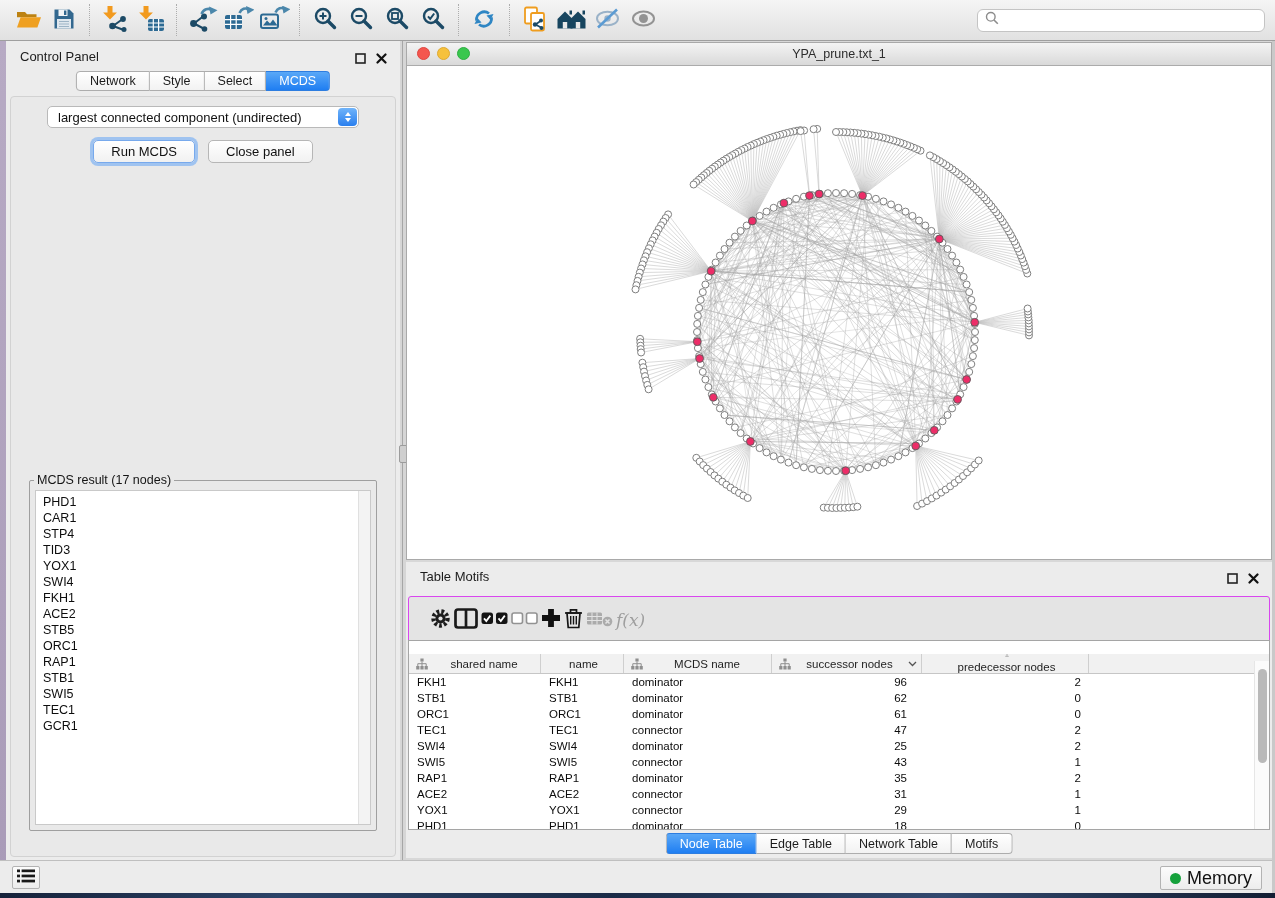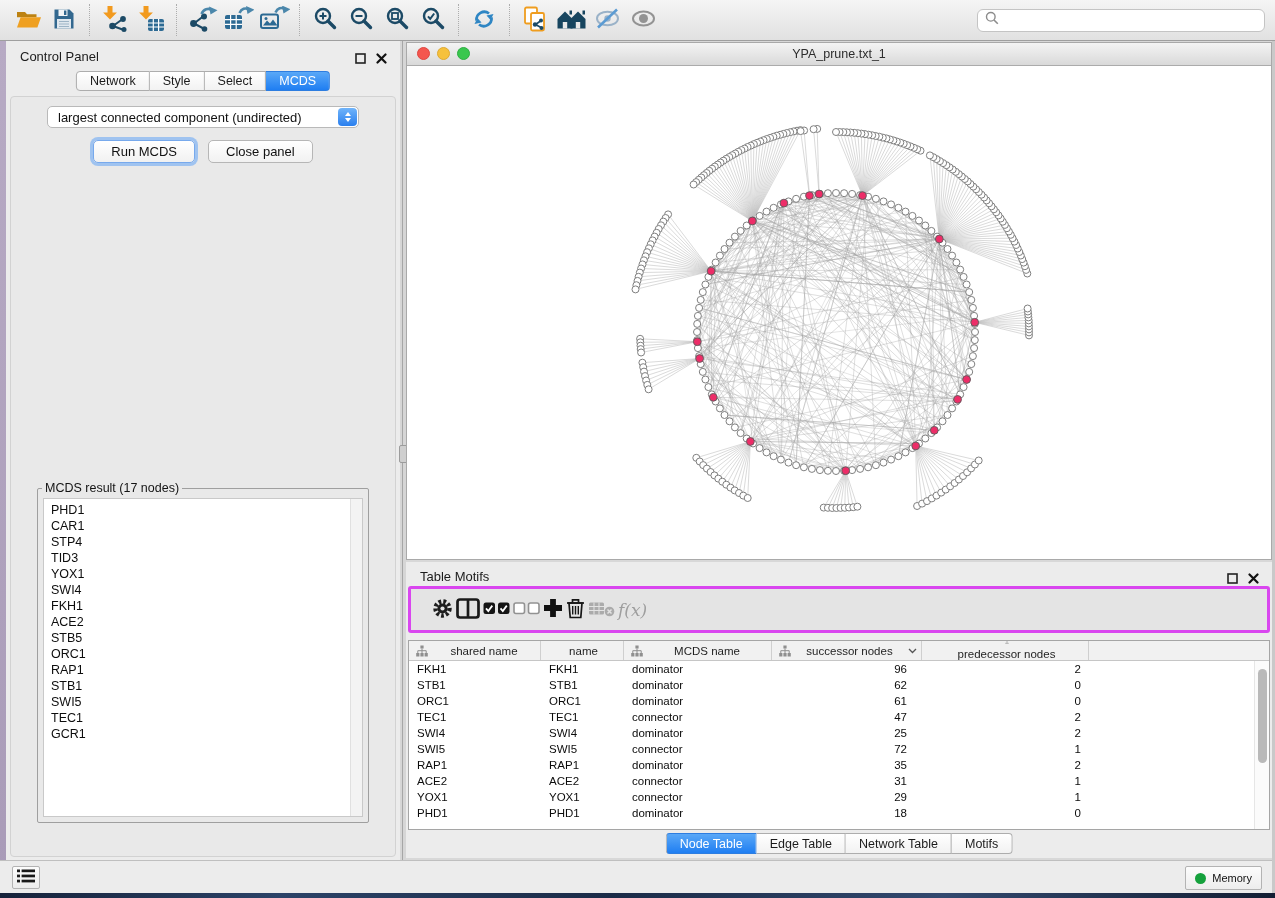--- a/index.html
+++ b/index.html
@@ -27,56 +27,56 @@
   .cp-body{position:absolute;top:55px;left:4px;right:4px;bottom:3px;background:#e9e9e9;border:1px solid #d2d2d2;border-radius:4px;}
   .opt-label{margin-top:19px;text-align:center;font-size:13px;color:#151515;}
   .dropdown{margin:9px auto 0;width:312px;height:22px;background:#fff;border:1px solid #b9b9b9;border-radius:5px;display:flex;align-items:center;box-sizing:border-box;padding-left:10px;font-size:13px;color:#111;}
   .dropdown .dd-label{flex:1;white-space:nowrap;overflow:hidden;}
   .stepper{width:19px;height:18px;border-radius:4px;background:linear-gradient(#70b4fa,#2a7fee);display:flex;flex-direction:column;align-items:center;justify-content:center;gap:2px;margin-right:1px;}
   .arr-up{width:0;height:0;border-left:3.5px solid transparent;border-right:3.5px solid transparent;border-bottom:4.5px solid #fff;}
   .arr-dn{width:0;height:0;border-left:3.5px solid transparent;border-right:3.5px solid transparent;border-top:4.5px solid #fff;}
   .btn-row{margin-top:12px;display:flex;justify-content:center;gap:13px;}
   .btn{height:23px;padding:0 17px;font-size:13px;color:#111;background:linear-gradient(#ffffff,#f1f1f1);border:1px solid #b6b6b6;border-radius:5px;cursor:default;font-family:"Liberation Sans",sans-serif;}
   .btn-focus{box-shadow:0 0 0 3px rgba(110,170,245,.6);border-color:#77a9ec;}
-  .groupbox{position:absolute;left:10px;right:10px;top:368px;bottom:17px;border:1px solid #9f9f9f;border-radius:2px;margin:16px;padding:2px;}
+  .groupbox{position:absolute;left:10px;right:10px;top:368px;bottom:17px;border:1px solid #9f9f9f;border-radius:2px;margin:8px;padding:2px;}
   .groupbox legend{font-size:12.5px;color:#141414;padding:0 3px;margin-left:2px;}
   .result-list{position:absolute;left:3px;right:3px;top:1px;bottom:3px;background:#fff;border:1px solid #c9c9c9;overflow:hidden;padding:3px 0 0 7px;font-size:12.5px;line-height:16px;color:#0d0d0d;}
   .list-scroll{position:absolute;right:4px;top:2px;bottom:4px;width:11px;background:#f3f3f3;border-left:1px solid #e0e0e0;}
   
   .mid-gap{position:absolute;left:400px;top:41px;width:6px;bottom:38px;background:#d6d6d6;}
   .splitter-line{position:absolute;left:2px;top:0;bottom:0;width:1px;background:#a6a6a6;}
   .grip{position:absolute;left:-3px;top:404px;width:7px;height:16px;background:#cfcfcf;border:1px solid #9c9c9c;border-radius:2px;}
   
   .network-window{position:absolute;left:406px;top:42px;width:866px;height:518px;border:1px solid #a9a9a9;box-sizing:border-box;background:#4c1d95;}
   .nw-titlebar{position:absolute;top:0;left:0;right:0;height:22px;background:linear-gradient(#f4f4f4,#d9d9d9);border-bottom:1px solid #ababab;text-align:center;font-size:12.5px;line-height:22px;color:#2d2d2d;}
   .tl{position:absolute;top:4px;width:13px;height:13px;border-radius:50%;box-sizing:border-box;}
   .tl-red{left:10px;background:#f4564e;border:1px solid #df4640;}
   .tl-yellow{left:30px;background:#f6c13c;border:1px solid #dfa932;}
   .tl-green{left:50px;background:#39c74e;border:1px solid #2fae43;}
   .nw-canvas{position:absolute;top:23px;left:0;right:0;bottom:0;background:#fff;overflow:hidden;}
   
   .table-panel{position:absolute;left:406px;top:562px;width:866px;height:296px;background:#ececec;}
   .tp-title{position:absolute;top:7px;left:14px;font-size:13px;color:#1c1c1c;}
-  .tp-toolbar{position:absolute;top:24px;left:2px;right:2px;height:47px;background:#e4e4e4;border:3px solid #d946ef;border-radius:3px;display:flex;align-items:center;gap:3px;padding-left:21px;box-sizing:border-box;}
+  .tp-toolbar{position:absolute;top:34px;left:2px;right:2px;height:47px;background:#e4e4e4;border:1px solid #d946ef;border-radius:3px;display:flex;align-items:center;gap:3px;padding-left:21px;box-sizing:border-box;}
   .tp-ico{display:flex;align-items:center;justify-content:center;background:none;border:none;padding:0;cursor:default;}
   .fx{font-family:"DejaVu Serif",serif;font-style:italic;color:#9e9e9e;font-size:17px;}
   .tp-table{position:absolute;top:78px;left:2px;right:2px;bottom:28px;background:#fff;border:1px solid #a5a5a5;box-sizing:border-box;overflow:hidden;}
-  .thead{display:flex;height:19px;background:#f1f1f1;border-bottom:1px solid #c6c6c6;font-size:11.5px;color:#1f1f1f;}
+  .thead{display:flex;height:19px;background:#f1f1f1;border-bottom:1px solid #c6c6c6;font-size:11.5px;color:#1f1f1f;margin-top:13px;}
   .th{display:flex;align-items:center;padding:0 4px 0 7px;border-right:1px solid #cfcfcf;box-sizing:border-box;gap:4px;}
   .th .lbl{flex:1;text-align:center;white-space:nowrap;}
   .th-fill{flex:1;border-right:none;}
   .tr{display:flex;height:16px;align-items:center;font-size:11.5px;color:#0c0c0c;}
   .td{box-sizing:border-box;white-space:nowrap;overflow:hidden;}
   .vscroll{position:absolute;top:20px;right:0;width:14px;bottom:0;background:#fbfbfb;border-left:1px solid #e6e6e6;}
   .vthumb{position:absolute;top:8px;left:2.5px;width:9px;height:94px;background:#b9b9b9;border-radius:5px;}
   .tp-tabs{position:absolute;bottom:4px;left:50%;transform:translateX(-50%);display:flex;height:21px;}
   
   .statusbar{position:absolute;left:0;right:3px;top:860px;height:33px;background:#ececec;border-top:1px solid #bfbfbf;box-sizing:border-box;}
   .sb-btn{position:absolute;left:12px;top:5px;width:28px;height:23px;display:flex;align-items:center;justify-content:center;background:linear-gradient(#fdfdfd,#ececec);border:1px solid #b3b3b3;border-radius:2px;padding:0;}
-  .mem-btn{position:absolute;right:10px;top:5px;height:24px;display:flex;align-items:center;gap:6px;padding:0 9px;font-size:11px;color:#111;background:linear-gradient(#fcfcfc,#ededed);border:1px solid #b3b3b3;border-radius:2px;font-family:"Liberation Sans",sans-serif;}
+  .mem-btn{position:absolute;right:10px;top:5px;height:24px;display:flex;align-items:center;gap:6px;padding:0 9px;font-size:18px;color:#111;background:linear-gradient(#fcfcfc,#ededed);border:1px solid #b3b3b3;border-radius:2px;font-family:"Liberation Sans",sans-serif;}
   .mem-dot{width:11px;height:11px;border-radius:50%;background:#15a13c;}
 </style>
 </head>
 <body>
 
 <div class="app">
 
   <div class="toolbar">
     <button class="tbtn">
         <span><svg width="27" height="22" viewBox="0 0 27 22">
@@ -1288,21 +1288,21 @@
             <div class="td" style="width: 132px; text-align: left; padding: 0px 0px 0px 8px;">SWI4</div>
             <div class="td" style="width: 83px; text-align: left; padding: 0px 0px 0px 8px;">SWI4</div>
             <div class="td" style="width: 148px; text-align: left; padding: 0px 0px 0px 8px;">dominator</div>
             <div class="td" style="width: 150px; text-align: right; padding: 0px 15px 0px 0px;">25</div>
             <div class="td" style="width: 167px; text-align: right; padding: 0px 8px 0px 0px;">2</div>
           </div>
           <div class="tr">
             <div class="td" style="width: 132px; text-align: left; padding: 0px 0px 0px 8px;">SWI5</div>
             <div class="td" style="width: 83px; text-align: left; padding: 0px 0px 0px 8px;">SWI5</div>
             <div class="td" style="width: 148px; text-align: left; padding: 0px 0px 0px 8px;">connector</div>
-            <div class="td" style="width: 150px; text-align: right; padding: 0px 15px 0px 0px;">72</div>
+            <div class="td" style="width: 150px; text-align: right; padding: 0px 15px 0px 0px;">43</div>
             <div class="td" style="width: 167px; text-align: right; padding: 0px 8px 0px 0px;">1</div>
           </div>
           <div class="tr">
             <div class="td" style="width: 132px; text-align: left; padding: 0px 0px 0px 8px;">RAP1</div>
             <div class="td" style="width: 83px; text-align: left; padding: 0px 0px 0px 8px;">RAP1</div>
             <div class="td" style="width: 148px; text-align: left; padding: 0px 0px 0px 8px;">dominator</div>
             <div class="td" style="width: 150px; text-align: right; padding: 0px 15px 0px 0px;">35</div>
             <div class="td" style="width: 167px; text-align: right; padding: 0px 8px 0px 0px;">2</div>
           </div>
           <div class="tr">

